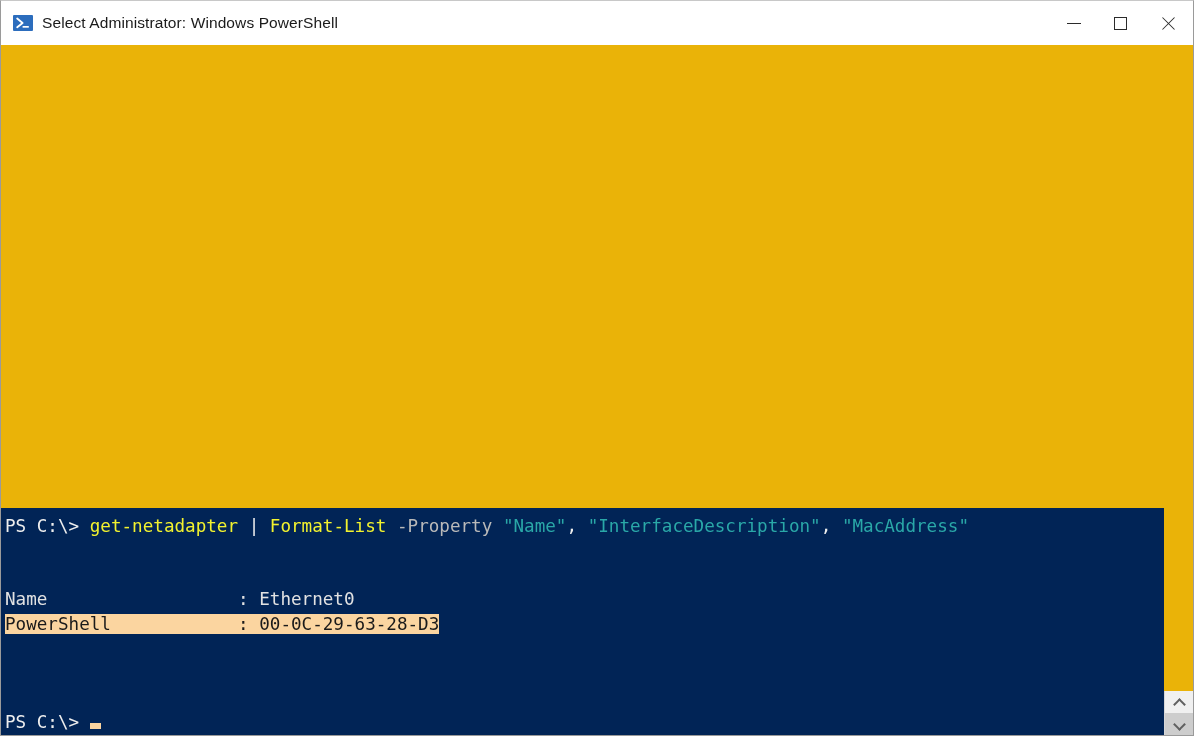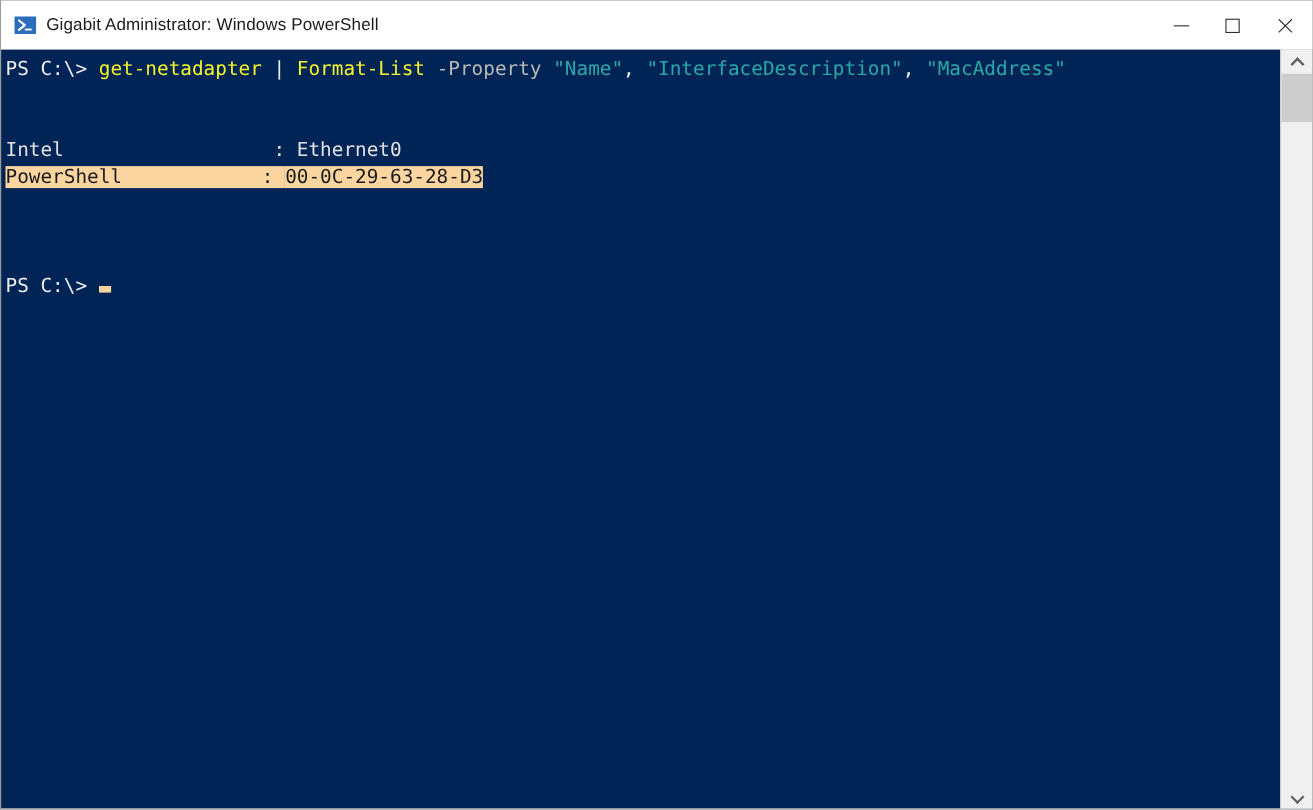--- a/index.html
+++ b/index.html
@@ -103,22 +103,23 @@
     background: #2b2b2b;
   }
   .glyph-close::before { transform: rotate(45deg); }
   .glyph-close::after  { transform: rotate(-45deg); }
 
   
   .console-area {
     flex: 1;
     display: flex;
     position: relative;
-    background: #a3a3a3;
+    background: #eab308;
     overflow: hidden;
+    align-items: flex-end;
   }
   .console {
     flex: 1;
     background: #012456;
     padding: 6px 0 0 4px;
     box-sizing: border-box;
     overflow: hidden;
   }
   .line {
     font-family: "DejaVu Sans Mono", monospace;
@@ -205,21 +206,21 @@
 
   <div class="titlebar">
     <div class="title-left">
       <span class="ps-icon">
         <svg width="20" height="20" viewBox="0 0 20 20" xmlns="http://www.w3.org/2000/svg">
           <rect x="0" y="2" width="20" height="16" rx="1" fill="#2c6dbd"></rect>
           <path d="M4.2 5.6 L9.6 9.9 L4.2 14.2" fill="none" stroke="#ffffff" stroke-width="1.9" stroke-linecap="round" stroke-linejoin="round"></path>
           <rect x="9.6" y="13" width="6.2" height="1.7" fill="#ffffff"></rect>
         </svg>
       </span>
-      <span class="title-text">Gigabit Administrator: Windows PowerShell</span>
+      <span class="title-text">Select Administrator: Windows PowerShell</span>
     </div>
     <div class="win-buttons">
       <button class="win-btn">
         <span class="glyph-min"></span>
       </button>
       <button class="win-btn">
         <span class="glyph-max"></span>
       </button>
       <button class="win-btn">
         <span class="glyph-close"></span>
@@ -229,21 +230,21 @@
 
   <div class="console-area">
 
     <div class="console">
 
       <div class="line"><span class="c-white">PS C:\&gt; </span><span class="c-yellow">get-netadapter</span><span class="c-white"> | </span><span class="c-yellow">Format-List</span><span class="c-gray"> -Property </span><span class="c-cyan">"Name"</span><span class="c-white">, </span><span class="c-cyan">"InterfaceDescription"</span><span class="c-white">, </span><span class="c-cyan">"MacAddress"</span></div>
 
       <div class="line blank"> </div>
       <div class="line blank"> </div>
 
-      <div class="line"><span class="c-out">Intel                  : </span><span class="c-out">Ethernet0</span></div>
+      <div class="line"><span class="c-out">Name                  : </span><span class="c-out">Ethernet0</span></div>
 
 
       <div class="line"><span class="sel">PowerShell            : </span><span class="sel">00-0C-29-63-28-D3</span></div>
 
       <div class="line blank"> </div>
       <div class="line blank"> </div>
       <div class="line blank"> </div>
 
       <div class="line"><span class="c-white">PS C:\&gt; </span><span class="cursor"></span></div>
 

